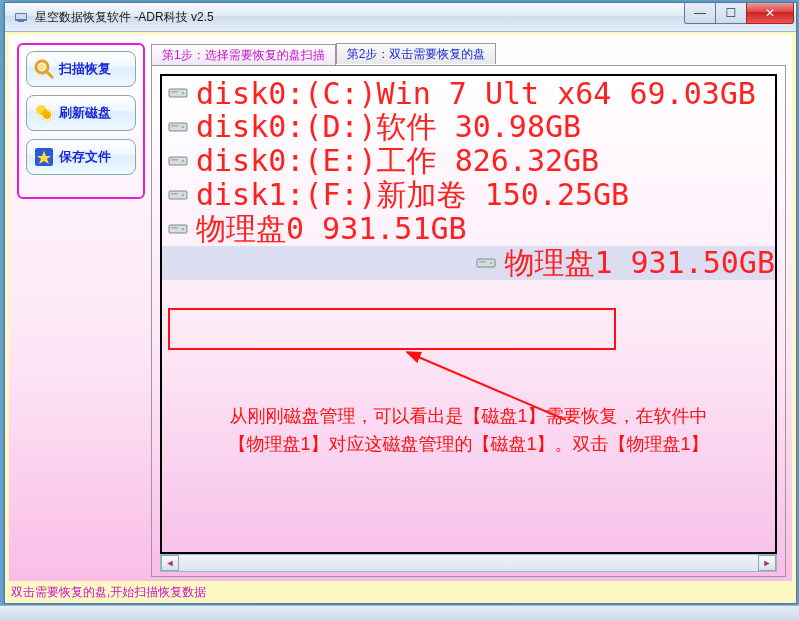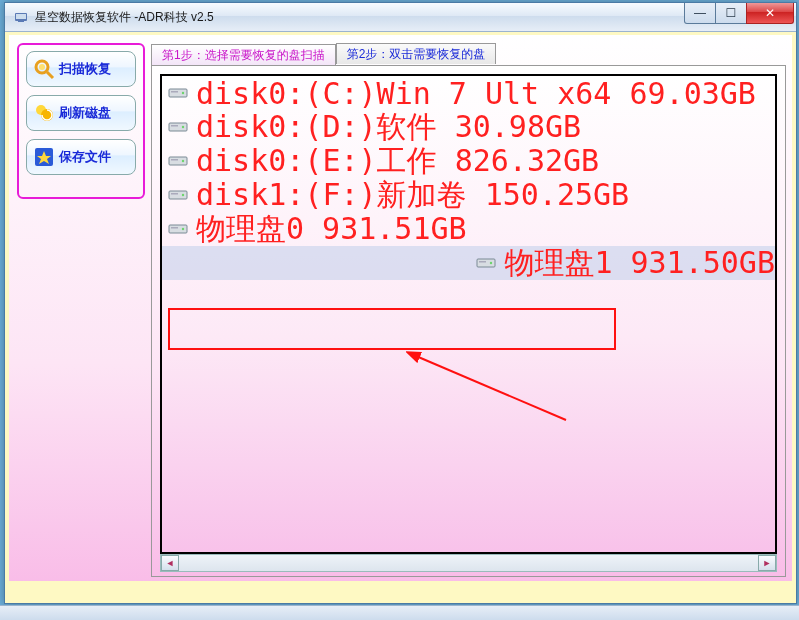--- a/index.html
+++ b/index.html
@@ -147,29 +147,34 @@
 
             <div class="anno"></div>
             <svg class="arrow-svg" width="200" height="80">
               <defs>
                   <marker id="ah" markerWidth="10" markerHeight="10" refX="2" refY="3" orient="auto">
                     <path d="M0,0 L0,6 L8,3 z" fill="#ff1010"></path>
                   </marker>
                 </defs>
               <line x1="160" y1="70" x2="10" y2="6" stroke="#ff1010" stroke-width="2" marker-end="url(#ah)"></line>
             </svg>
+            <div class="anno-text">
+              <span>从刚刚磁盘管理，可以看出是【磁盘1】需要恢复，在软件中</span><br>
+              <span>【物理盘1】对应这磁盘管理的【磁盘1】。双击【物理盘1】</span>
+            </div>
           </div>
           <div class="hscroll">
             <div class="sbtn">
                 <span style="font-size:9px;color:#b03060">◄</span>
               </div>
             <div class="track"></div>
             <div class="sbtn">
                 <span style="font-size:9px;color:#b03060">►</span>
               </div>
           </div>
         </div>
       </div>
 
     </div>
+    <div class="statusbar"><span>双击需要恢复的盘,开始扫描恢复数据</span></div>
   </div>
   <div class="taskbar"></div>
 </div>
 
 </body></html>

